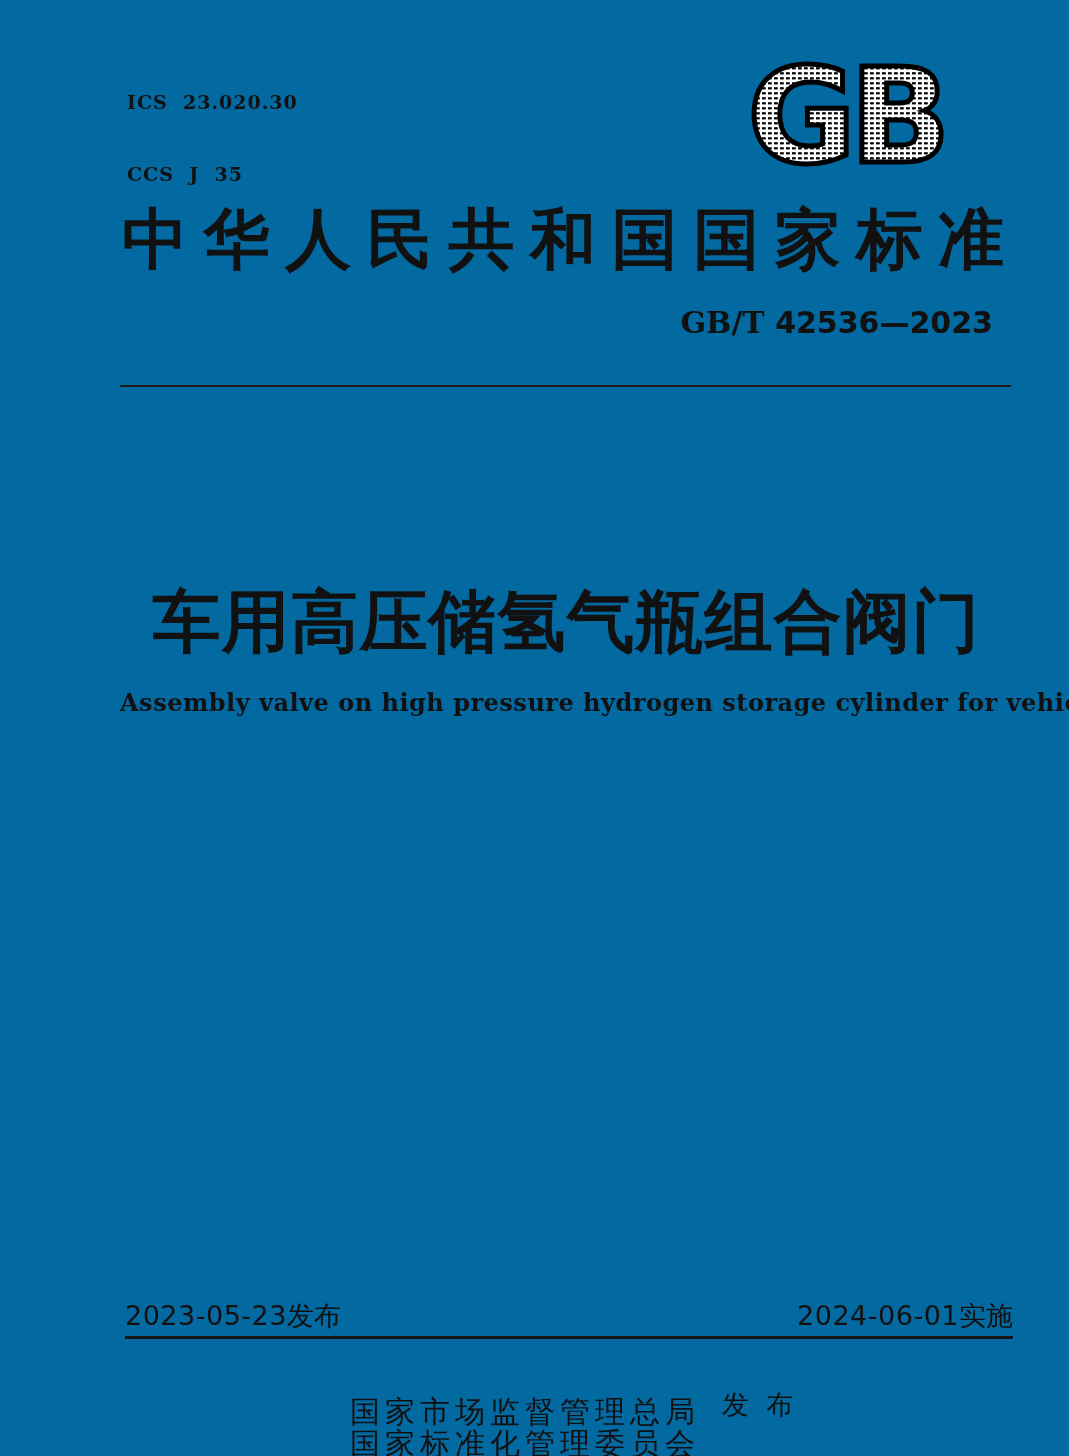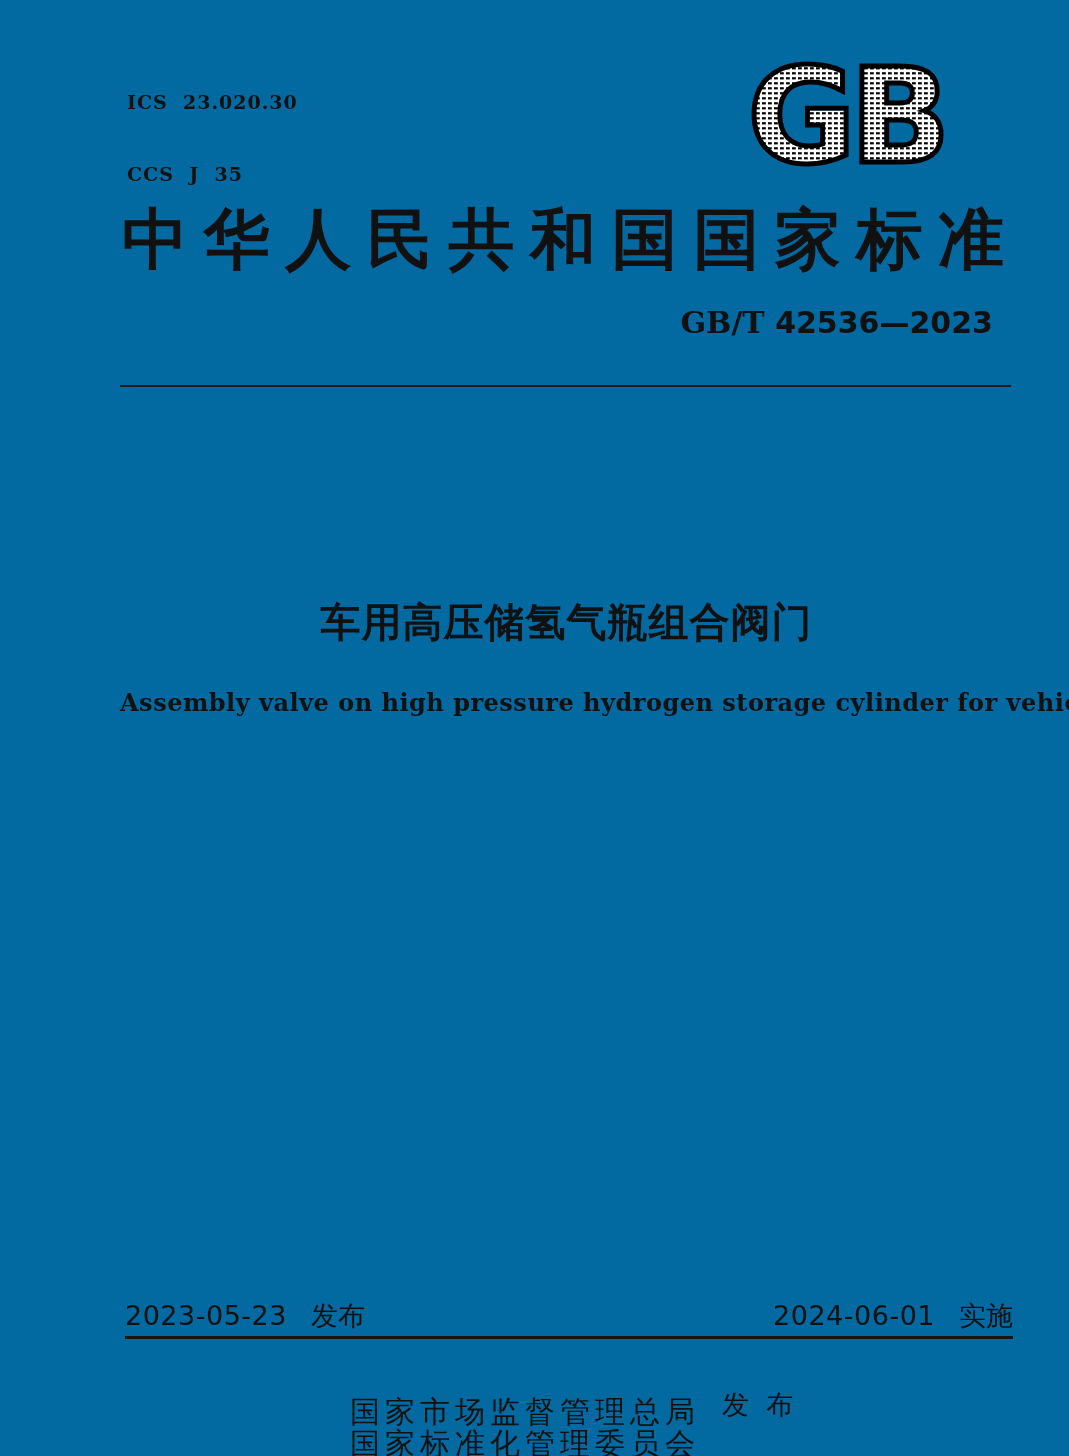--- a/index.html
+++ b/index.html
@@ -85,21 +85,21 @@
 
   
   .title-zh {
     position: absolute;
     left: 120px;
     top: 590px;
     width: 893px;
     text-align: center;
     font-family: "DejaVu Sans", "Liberation Sans", sans-serif;
     font-weight: bold;
-    font-size: 40px;
+    font-size: 68px;
     line-height: 64px;
     letter-spacing: 1px;
     white-space: nowrap;
   }
 
   
   .title-en {
     position: absolute;
     left: 120px;
     top: 688px;
@@ -121,21 +121,21 @@
     top: 1301px;
     display: flex;
     justify-content: space-between;
     font-family: "DejaVu Sans", "Liberation Sans", sans-serif;
     font-size: 27px;
     line-height: 30px;
     font-weight: 500;
     white-space: nowrap;
   }
   .date-row .date-num { letter-spacing: 0.5px; margin-top: 38px; }
-  .date-row .date-label { margin-left: 24px; text-align: right; }
+  .date-row .date-label { margin-left: 0; text-align: right; }
 
   .rule-bottom {
     position: absolute;
     left: 125px;
     top: 1336px;
     width: 888px;
     height: 3px;
     background: #161616;
   }
 

